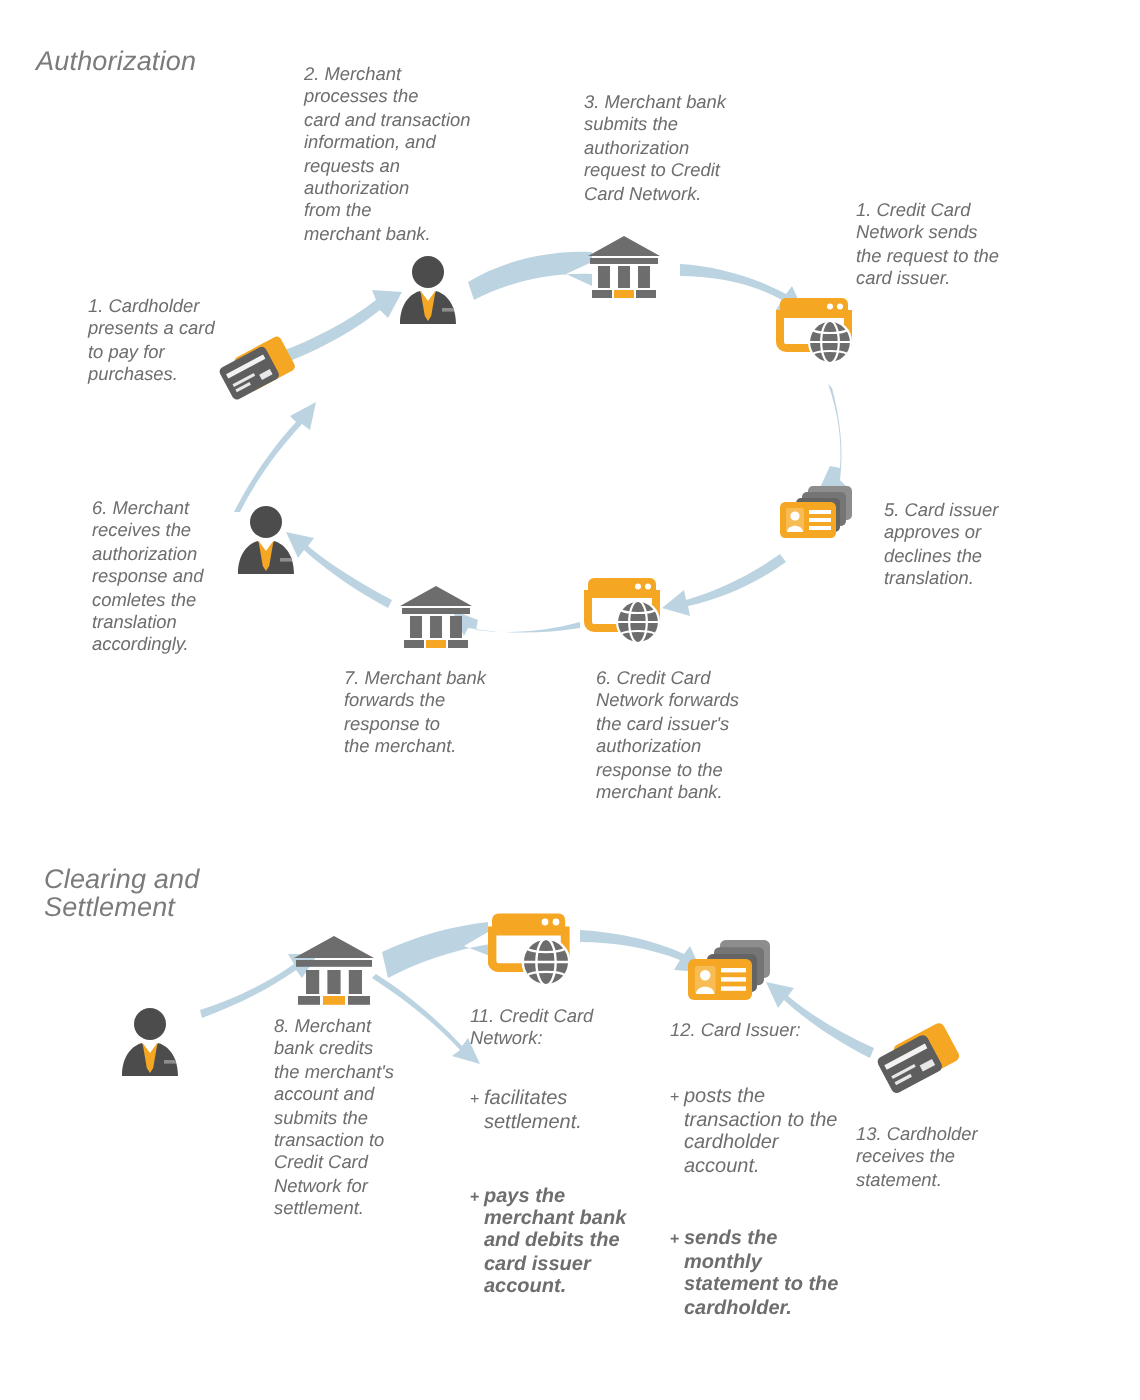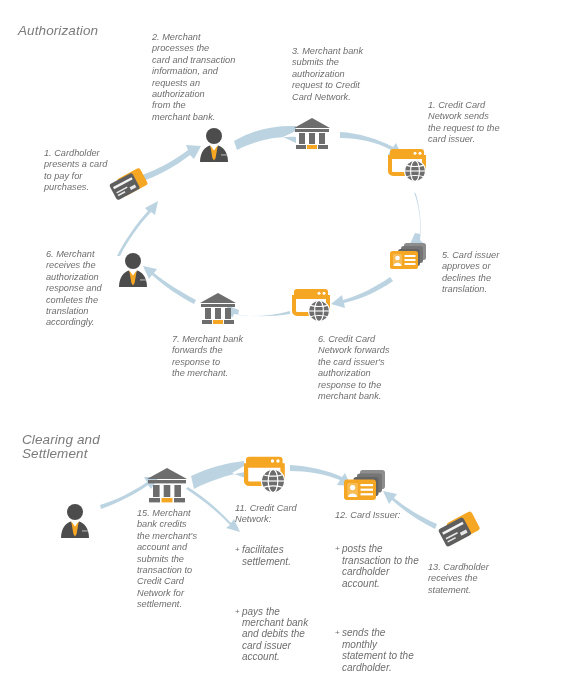--- a/index.html
+++ b/index.html
@@ -38,21 +38,21 @@
     white-space:pre-line;
   }
   .bullets .b{position:relative;padding-left:7px;}
   .bullets .b:before{
     content:"+";
     position:absolute;left:0;top:0;
     font-style:normal;
     font-size:8px;
     color:#6e6e6e;
   }
-  .bullets .b + .b{margin-top:27px;}
+  .bullets .b + .b{margin-top:14px;font-weight:bold;}
 
   
   .icon{position:absolute;}
   .icon svg{display:block;}
 
   svg.arrows{position:absolute;left:0;top:0;width:570px;height:700px;
              pointer-events:none;}
 </style>
 </head>
 <body>
@@ -129,21 +129,21 @@
   <div class="step-text" style="left:428px;top:100px;width:94px;">1. Credit Card
 Network sends
 the request to the
 card issuer.</div>
 
   <div class="step-text" style="left:442px;top:250px;width:88px;">5. Card issuer
 approves or
 declines the
 translation.</div>
 
-  <div class="step-text" style="left:298px;top:334px;width:96px;margin-left:20px;">6. Credit Card
+  <div class="step-text" style="left:298px;top:334px;width:96px;">6. Credit Card
 Network forwards
 the card issuer's
 authorization
 response to the
 merchant bank.</div>
 
   <div class="step-text" style="left:172px;top:334px;width:92px;font-style:italic;">7. Merchant bank
 forwards the
 response to
 the merchant.</div>
@@ -264,21 +264,21 @@
   <div class="icon" style="left:116px;top:252px;">
     <svg width="34" height="36" viewBox="0 0 34 36">
       <circle cx="17" cy="9" r="8" fill="#4c4c4c"></circle>
       <path d="M3 35 C3 24 9 19.5 13 18.5 L17 26 L21 18.5 C25 19.5 31 24 31 35 Z" fill="#4c4c4c"></path>
       <path d="M13.2 18.3 L17 23.5 L20.8 18.3 L18.6 31 L17 33.5 L15.4 31 Z" fill="#f5a623"></path>
       <rect x="24" y="27" width="6" height="1.8" fill="#8d8d8d"></rect>
     </svg>
   </div>
 
 
-  <div class="step-text" style="left:137px;top:508px;width:78px;">15. Merchant
+  <div class="step-text" style="left:137px;top:508px;width:78px;">8. Merchant
 bank credits
 the merchant's
 account and
 submits the
 transaction to
 Credit Card
 Network for
 settlement.</div>
 
   <div class="step-text" style="left:235px;top:503px;width:80px;">11. Credit Card

